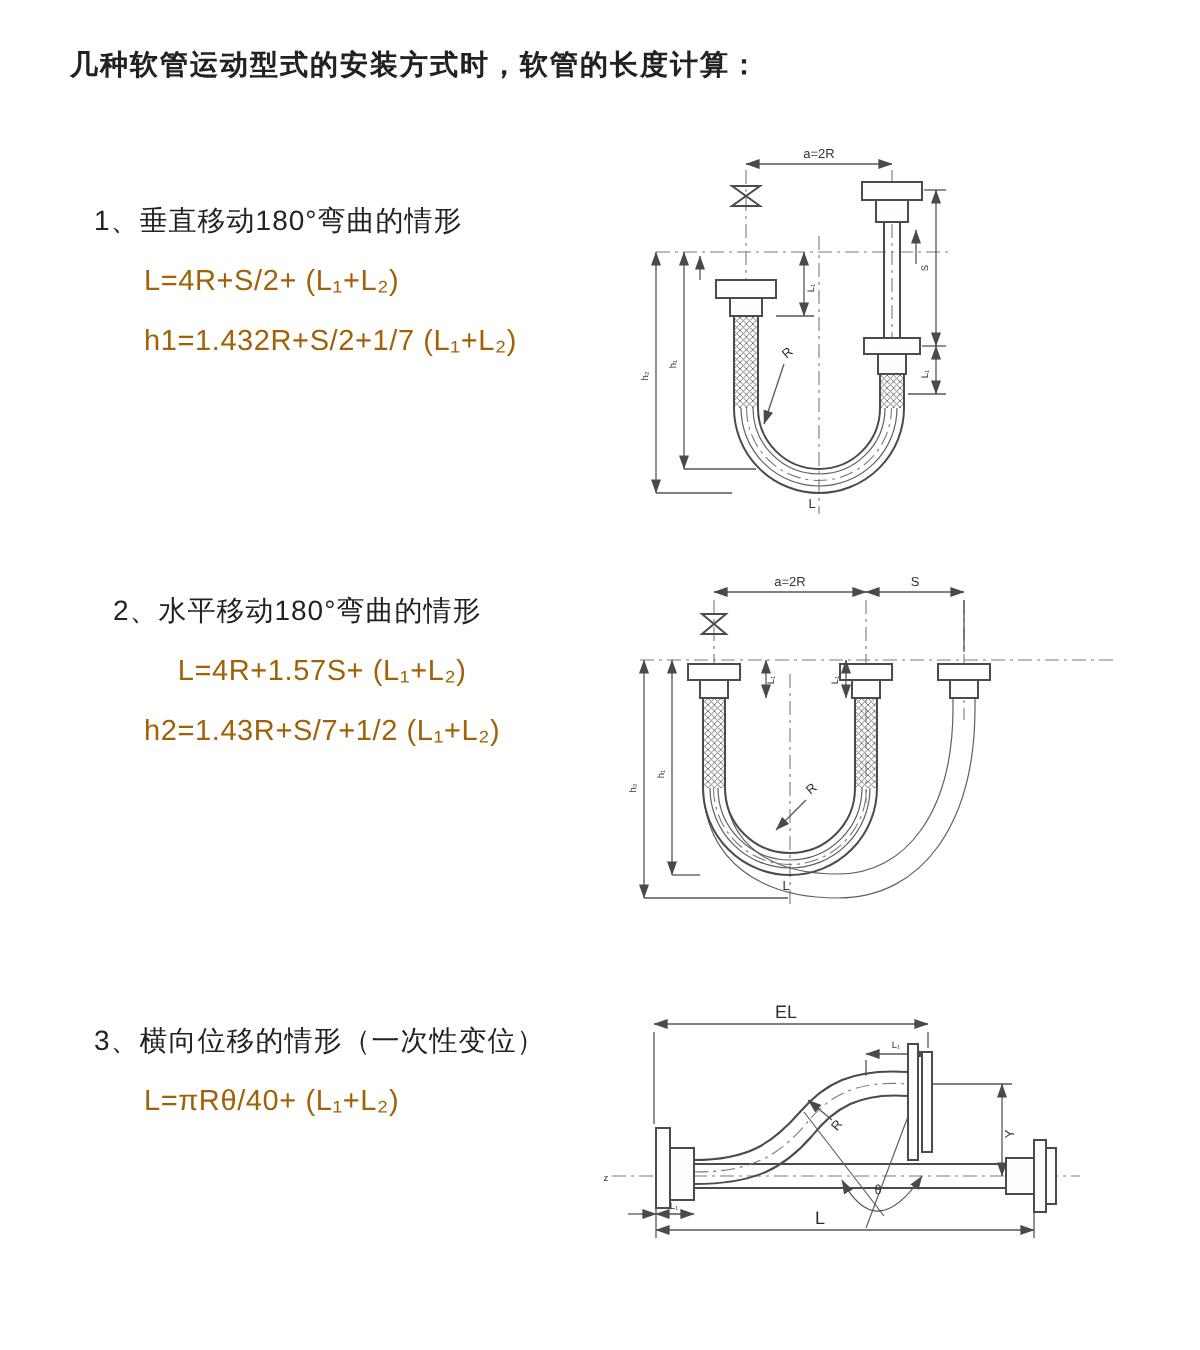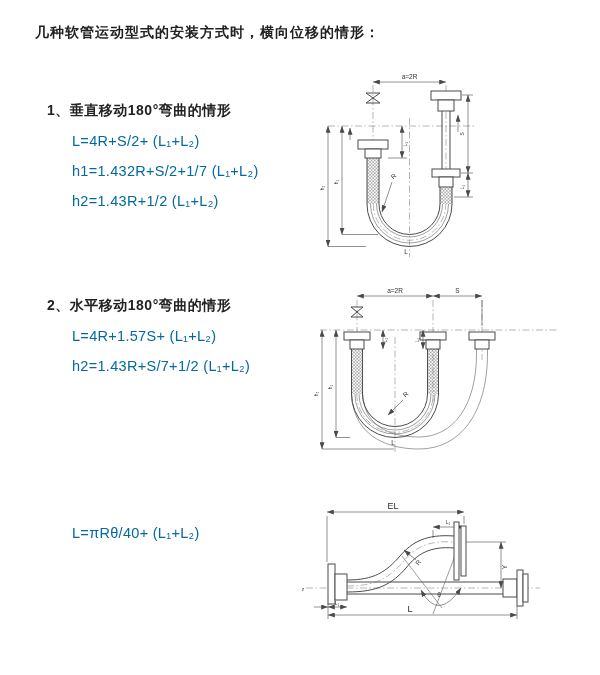--- a/index.html
+++ b/index.html
@@ -1,55 +1,55 @@
 <!DOCTYPE html>
 <html><head>
 <meta charset="utf-8">
 <style>
   html,body{margin:0;padding:0;background:#ffffff;}
   .page{position:relative;width:600px;height:675px;background:#ffffff;overflow:hidden;
         font-family:"Liberation Sans","DejaVu Sans",sans-serif;color:#222;}
   .title{position:absolute;left:35px;top:24px;font-size:14px;font-weight:700;letter-spacing:1px;margin:0;}
   .sec{position:absolute;left:47px;}
-  .sec h2{margin:0;font-size:14px;font-weight:700;letter-spacing:.5px;}
-  .sec p.formula{margin:12px 0 0 25px;font-size:14.5px;font-weight:400;letter-spacing:.3px;color:#0369a1;line-height:18px;}
-  #sec1{top:102px;} #sec2{top:297px;} #sec3{top:512px;}
+  .sec h2{margin:0;font-size:14px;font-weight:400;letter-spacing:.5px;}
+  .sec p.formula{margin:12px 0 0 25px;font-size:14.5px;font-weight:400;letter-spacing:.3px;color:#a16207;line-height:18px;}
+  #sec1{top:102px;} #sec2{top:297px;text-align:center;} #sec3{top:512px;}
   .diag{position:absolute;}
   #d1{left:306px;top:66px;} #d2{left:306px;top:282px;} #d3{left:298px;top:500px;}
   svg .ln{stroke:#4b4b4b;stroke-width:1;fill:none;}
   svg .tn{stroke:#5f5f5f;stroke-width:.6;fill:none;}
   svg .dm{stroke:#565656;stroke-width:.65;fill:none;}
   svg .cl{stroke:#7a7a7a;stroke-width:.55;fill:none;stroke-dasharray:7 2.5 1.5 2.5;}
   svg .fl{fill:#fefefe;stroke:#4b4b4b;stroke-width:1;}
   svg .htr{stroke:none;}
   svg text.dl{fill:#333;font-size:6.5px;font-family:"Liberation Sans","DejaVu Sans",sans-serif;}
   svg text.sm{font-size:4.8px;}
   svg text.bg{font-size:9px;fill:#2b2b2b;}
 </style>
 </head>
 <body>
 
 <div class="page">
 
-  <h1 class="title">几种软管运动型式的安装方式时，横向位移的情形：</h1>
+  <h1 class="title">几种软管运动型式的安装方式时，软管的长度计算：</h1>
 
   <div class="sec" id="sec1">
     <h2>1、垂直移动180°弯曲的情形</h2>
     <p class="formula">L=4R+S/2+ (L₁+L₂)</p>
     <p class="formula">h1=1.432R+S/2+1/7 (L₁+L₂)</p>
-    <p class="formula">h2=1.43R+1/2 (L₁+L₂)</p>
   </div>
 
   <div class="sec" id="sec2">
     <h2>2、水平移动180°弯曲的情形</h2>
     <p class="formula">L=4R+1.57S+ (L₁+L₂)</p>
     <p class="formula">h2=1.43R+S/7+1/2 (L₁+L₂)</p>
   </div>
 
   <div class="sec" id="sec3">
+    <h2>3、横向位移的情形（一次性变位）</h2>
     <p class="formula">L=πRθ/40+ (L₁+L₂)</p>
   </div>
 
   <svg id="d1" class="diag" width="250" height="195" viewBox="0 0 250 195">
     <defs>
       <pattern id="hatch" width="3.2" height="3.2" patternUnits="userSpaceOnUse">
         <path d="M0 3.2 L3.2 0 M0 0 L3.2 3.2" stroke="#6e6e6e" stroke-width="0.45"></path>
       </pattern>
       <marker id="arw" viewBox="0 0 7 5" refX="6.8" refY="2.5" markerWidth="7" markerHeight="5" orient="auto-start-reverse" markerUnits="userSpaceOnUse">
         <path d="M0 0 L7 2.5 L0 5 Z" fill="#4a4a4a"></path>

